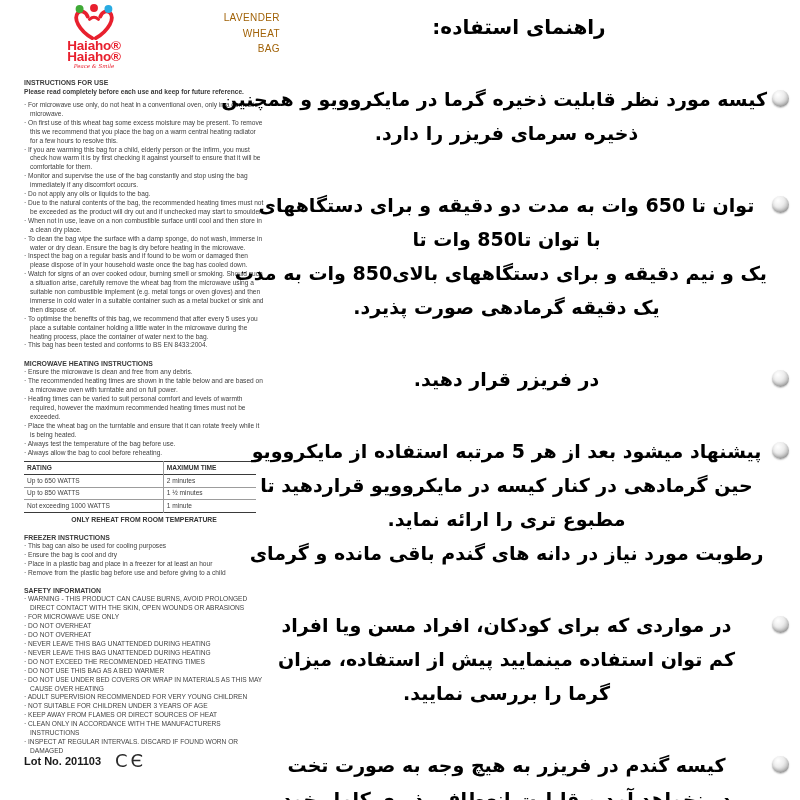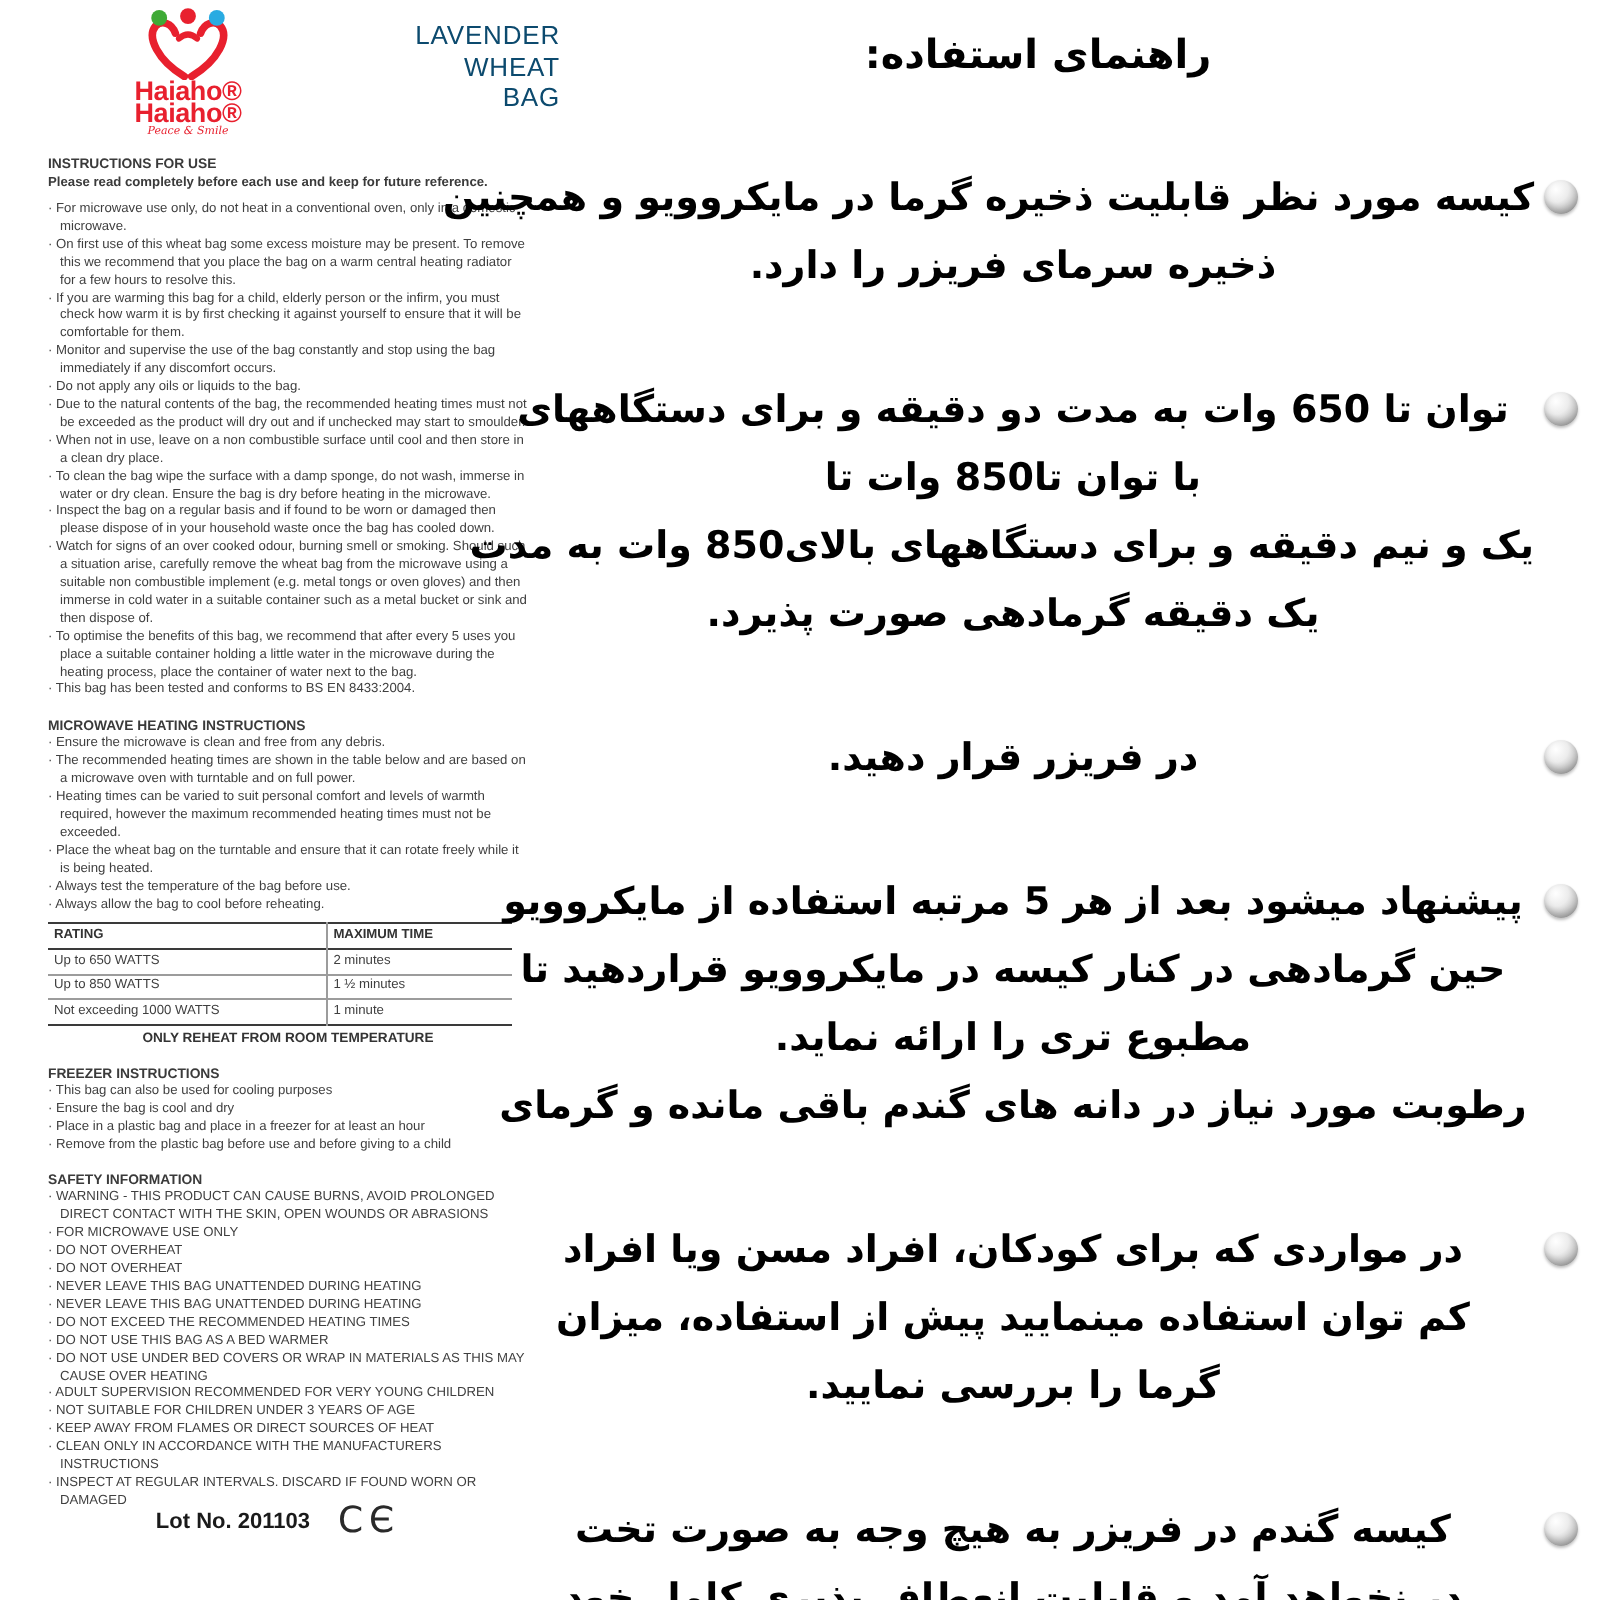--- a/index.html
+++ b/index.html
@@ -22,26 +22,26 @@
   table.heat th,table.heat td{font-size:6.6px;line-height:8.6px;text-align:left;
              padding:1.5px 3px;font-weight:normal;color:#3f3f3f;}
   table.heat th{font-weight:bold;color:#333;}
   table.heat tr.hdr{border-bottom:1.4px solid #3a3a3a;}
   table.heat tr.r{border-bottom:0.8px solid #9c9c9c;}
   table.heat tr.r:last-child{border-bottom:none;}
   table.heat .c1{width:60%;border-right:0.8px solid #9c9c9c;}
   .tbl-foot{font-weight:bold;font-size:6.8px;line-height:9px;text-align:center;color:#333;margin-top:2px;}
   
   #footer-row{position:absolute;left:24px;top:750px;width:240px;display:flex;
-              justify-content:center;align-items:center;gap:14px;padding-right:10px;box-sizing:border-box;}
+              justify-content:flex-start;align-items:center;gap:14px;padding-right:10px;box-sizing:border-box;}
   .lot-no{font-weight:bold;font-size:11px;color:#1a1a1a;}
   .ce-mark{font-size:18px;letter-spacing:3px;color:#2a2a2a;font-family:"DejaVu Sans",sans-serif;}
   
   #product-title{position:absolute;left:178px;top:10px;width:102px;text-align:right;
-                 color:#0c4a6e;font-size:13px;line-height:15.5px;letter-spacing:0.4px;}
+                 color:#a16207;font-size:10px;line-height:15.5px;letter-spacing:0.4px;}
   
   #fa-col{position:absolute;top:10px;right:8px;width:546px;direction:rtl;text-align:center;
           font-family:"DejaVu Sans",sans-serif;font-weight:700;color:#000;}
   .fa-title{font-size:20px;line-height:34px;white-space:nowrap;}
   .fa-item{position:relative;padding-right:25px;margin-top:38px;}
   .fa-line{font-size:19px;line-height:34px;white-space:nowrap;}
   .pearl{position:absolute;right:3px;top:8px;width:17px;height:17px;border-radius:50%;
          background:radial-gradient(circle at 35% 28%,#ffffff 0%,#ececec 38%,#bdbdbd 72%,#8e8e8e 100%);
          box-shadow:inset 0 -2px 3px rgba(0,0,0,0.18),0 1px 1.5px rgba(0,0,0,0.25);}
 </style>

